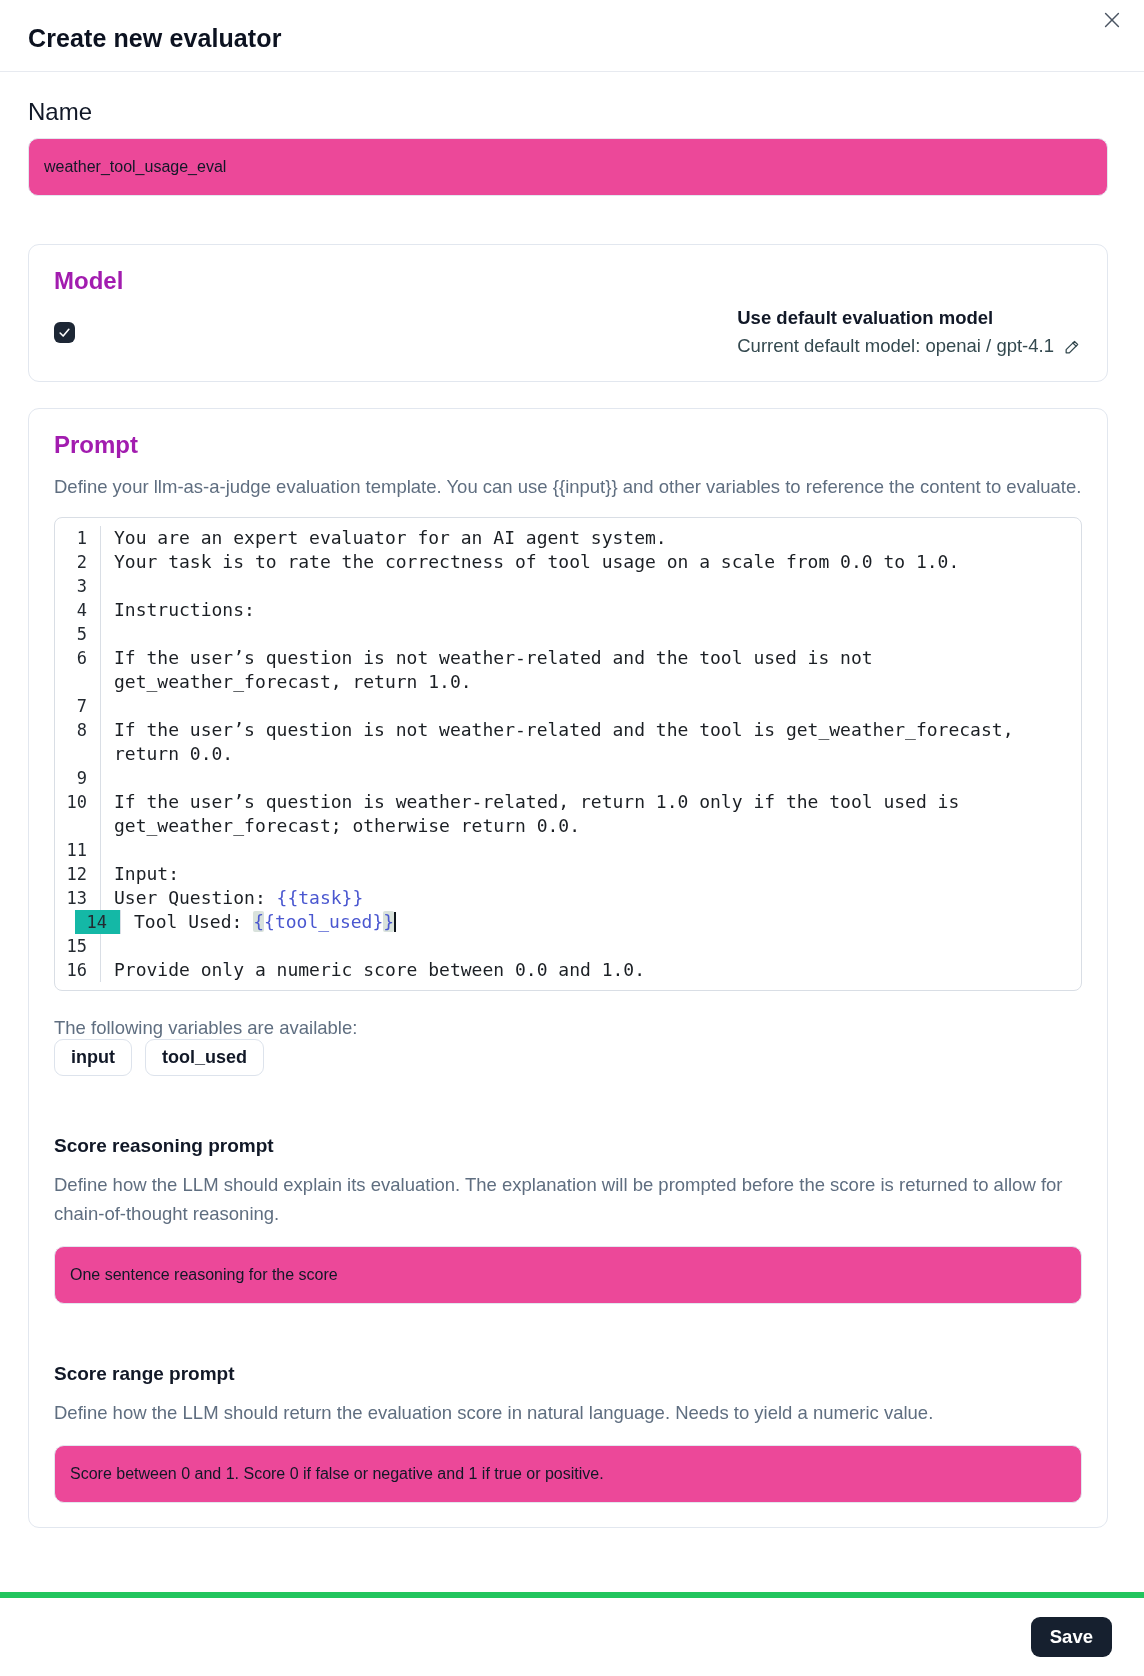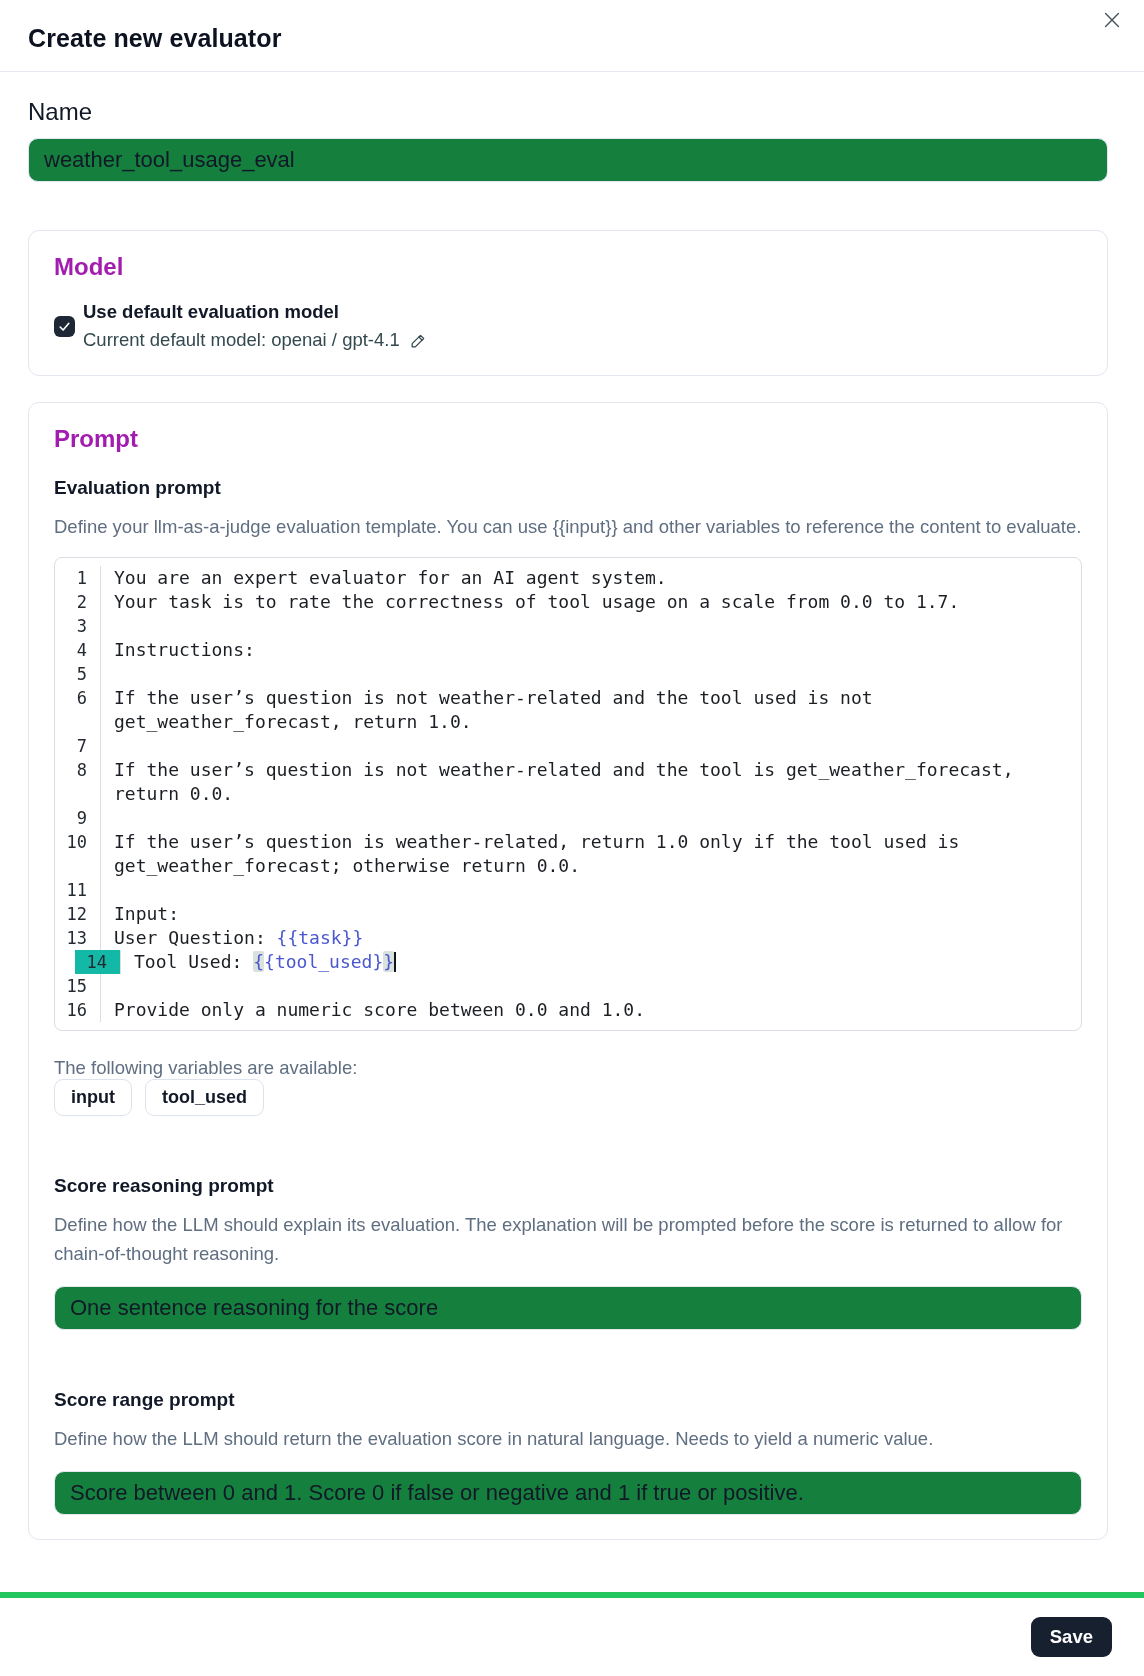--- a/index.html
+++ b/index.html
@@ -14,31 +14,31 @@
   .modal-title { font-size:25px; font-weight:700; color:#0c1220; letter-spacing:.1px; }
   .close-btn {
     position:absolute; top:4px; right:16px; width:32px; height:32px;
     display:flex; align-items:center; justify-content:center; cursor:pointer;
     background:none; border:none; color:#4b5563;
   }
   
   .content { padding:26px 36px 0 28px; flex:0 0 auto; }
   .field-label { font-size:24px; font-weight:500; color:#111827; }
   .text-input {
-    margin-top:12px; width:100%; height:44px; padding:14px 15px;
-    font-family:"Liberation Sans", sans-serif; font-size:22px; color:#111827;
-    border:1px solid #e2e7ef; border-radius:10px; background:#15803d; outline:none;
+    margin-top:12px; width:100%; height:44px; padding:28px 15px;
+    font-family:"Liberation Sans", sans-serif; font-size:16px; color:#111827;
+    border:1px solid #e2e7ef; border-radius:10px; background:#ec4899; outline:none;
   }
   .card {
     border:1px solid #e2e7ef; border-radius:11px; background:#fff;
     padding:22px 25px 24px 25px;
   }
   .card-heading { font-size:24px; font-weight:700; color:#a21caf; }
   .model-card { margin-top:48px; }
-  .model-row { display:flex; align-items:center; gap:8px; margin-top:20px; }
+  .model-row { display:flex; align-items:center; gap:8px; margin-top:12px;justify-content:space-between; }
   .checkbox {
     width:21px; height:21px; border-radius:6px; background:#1d2735; flex:0 0 auto;
     display:flex; align-items:center; justify-content:center; cursor:pointer;
   }
   .model-opt-label { font-size:18.5px; font-weight:600; color:#111827; }
   .model-default-line { margin-top:6px; font-size:18.5px; color:#34494f; display:flex; align-items:center; gap:9px; }
   .pencil-icon { color:#34494f; cursor:pointer; display:inline-flex; }
   
   .prompt-card { margin-top:26px; }
   .section-label { font-size:19px; font-weight:600; color:#111827; }
@@ -124,32 +124,31 @@
           </span>
         </div>
       </div>
     </div>
   </div>
 
   
   <div class="card prompt-card">
     <div class="card-heading">Prompt</div>
 
-    <div class="section-label mt-24">Evaluation prompt</div>
     <div class="description">Define your llm-as-a-judge evaluation template. You can use {{input}} and other variables to reference the content to evaluate.</div>
 
     <div class="editor">
       <div class="ed-lines">
           <div class="ed-row">
             <div class="ed-gutter">1</div>
             <div class="ed-code">You are an expert evaluator for an AI agent system.</div>
           </div>
           <div class="ed-row">
             <div class="ed-gutter">2</div>
-            <div class="ed-code">Your task is to rate the correctness of tool usage on a scale from 0.0 to 1.7.</div>
+            <div class="ed-code">Your task is to rate the correctness of tool usage on a scale from 0.0 to 1.0.</div>
           </div>
           <div class="ed-row">
             <div class="ed-gutter">3</div>
             <div class="ed-code"></div>
           </div>
           <div class="ed-row">
             <div class="ed-gutter">4</div>
             <div class="ed-code">Instructions:</div>
           </div>
           <div class="ed-row">

